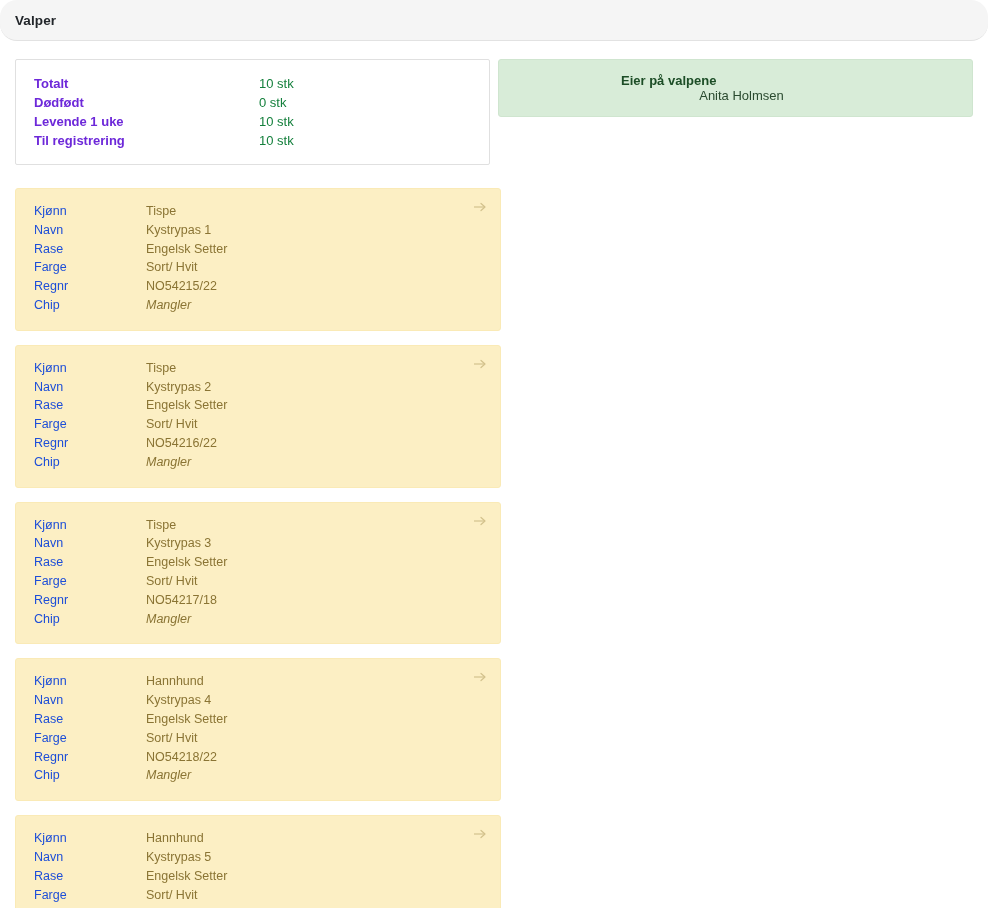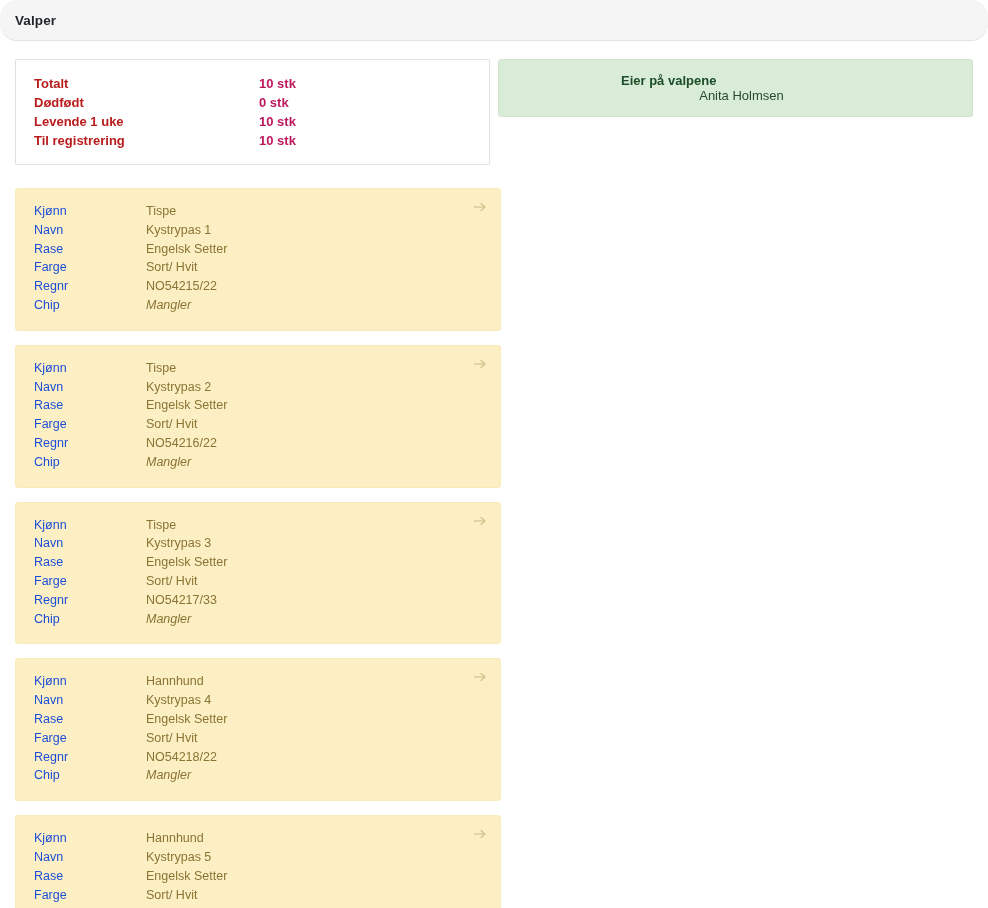--- a/index.html
+++ b/index.html
@@ -50,26 +50,26 @@
   .summary-table { width: 100%; border-collapse: collapse; }
   .summary-table td {
     padding: 0 0 5px 0;
     font-size: 13px;
     line-height: 14px;
     vertical-align: top;
   }
   .summary-table tr:last-child td { padding-bottom: 0; }
   .summary-table td.lbl {
     font-weight: bold;
-    color: #b91c1c;
+    color: #6d28d9;
     width: 225px;
   }
   .summary-table td.val {
-    color: #be185d;
-    font-weight: bold;
+    color: #15803d;
+    font-weight: normal;
     margin-left: 9px;
   }
 
   
   .owner-panel {
     background: #d8ecd8;
     border: 1px solid #cfe5cf;
     border-radius: 3px;
     padding: 13px 16px 13px 16px;
     display: flex;
@@ -269,21 +269,21 @@
             <tr>
               <td class="p-lbl">Rase</td>
               <td class="p-val">Engelsk Setter</td>
             </tr>
             <tr>
               <td class="p-lbl">Farge</td>
               <td class="p-val">Sort/ Hvit</td>
             </tr>
             <tr>
               <td class="p-lbl">Regnr</td>
-              <td class="p-val">NO54217/33</td>
+              <td class="p-val">NO54217/18</td>
             </tr>
             <tr>
               <td class="p-lbl">Chip</td>
               <td class="p-val missing">Mangler</td>
             </tr>
           </tbody>
         </table>
         <span class="card-arrow">
           <svg width="16" height="16" viewBox="0 0 16 16" aria-hidden="true">
             <path d="M2 8 H13" stroke="#9a8340" stroke-width="1.2" fill="none"></path>

